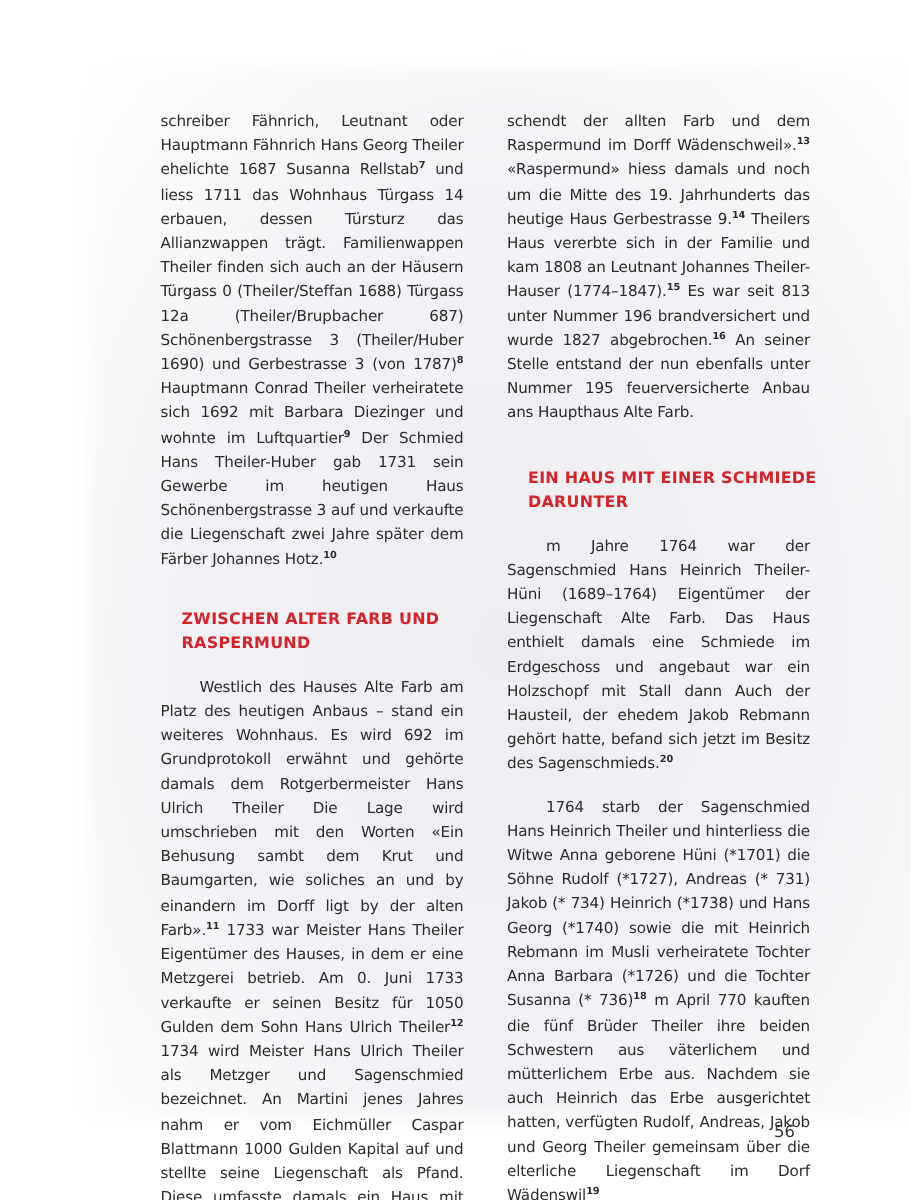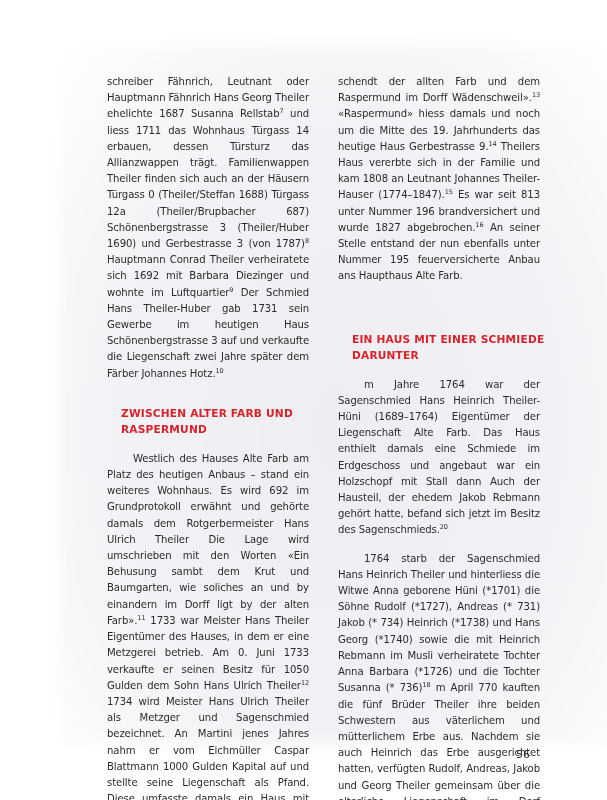--- a/index.html
+++ b/index.html
@@ -39,32 +39,33 @@
     .para {
       margin: 12px;
       text-align: justify;
       hyphens: manual;
     }
     .para.indent { text-indent: 26px; }
     .para sup {
       font-size: 6.5px;
       line-height: 0;
       vertical-align: 4px;
+      font-weight: bold;
     }
     .heading {
       color: #d6232a;
       font-weight: bold;
       font-size: 10.6px;
       line-height: 16px;
       letter-spacing: 0.2px;
       margin: 0;
       padding-left: 26px;
     }
     .col-left .heading { margin-top: 23px; margin-bottom: 14px; }
-    .col-right .heading { margin-top: 46px; margin-bottom: 14px; }
+    .col-right .heading { margin-top: 26px; margin-bottom: 14px; }
     .page-number {
       position: absolute;
       left: 516px;
       top: 748px;
       font-size: 11px;
       color: #333333;
       z-index: 1;
     }
   </style>
 </head>

